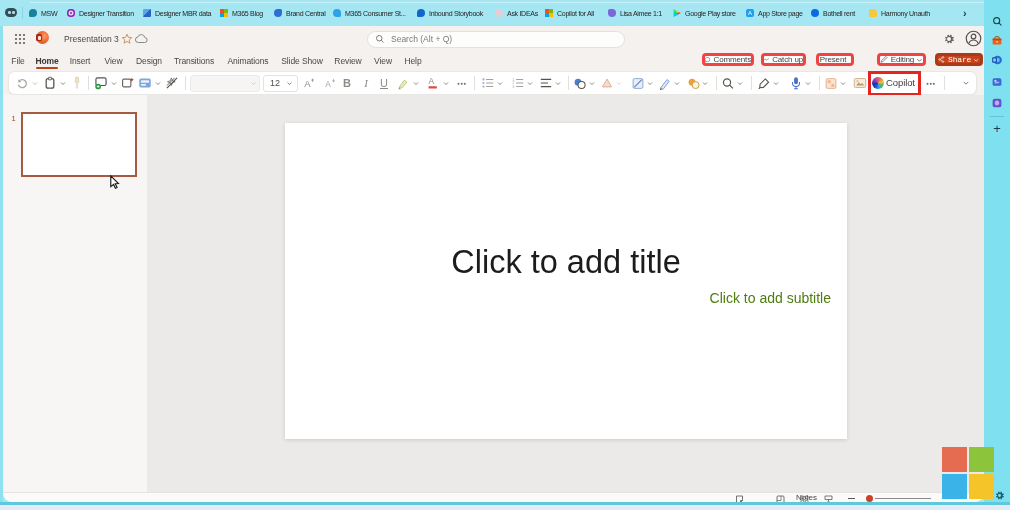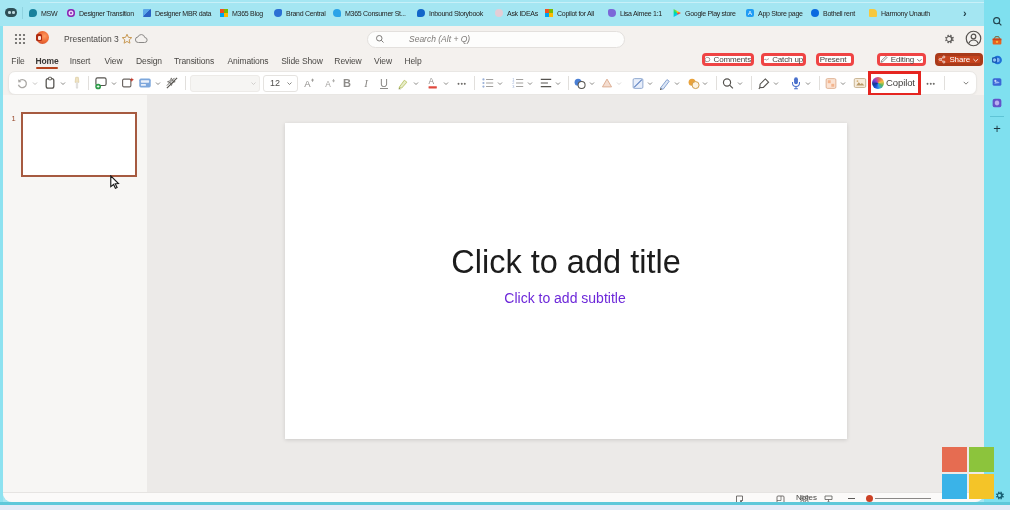--- a/index.html
+++ b/index.html
@@ -21,21 +21,21 @@
   .mi { position:absolute; top:0; height:19px; line-height:19px; font-size:8.5px; letter-spacing:-0.1px; color:#4a4845; transform:translateX(-50%); }
   
   #ribbon { position:absolute; left:8px; top:71px; width:969px; height:24px; background:#fff; border:1px solid #e9e7e4; border-radius:7px; box-shadow:0 1px 2px rgba(0,0,0,0.04); }
   .ri { position:absolute; top:71px; height:24px; display:flex; align-items:center; justify-content:center; transform:translateX(-50%); }
   .rdiv { position:absolute; top:76px; width:1px; height:14px; background:#e1dfdc; }
   
   #panel { position:absolute; left:3px; top:95px; width:144px; height:397px; background:#f7f6f4; }
   #canvas { position:absolute; left:147px; top:95px; width:837px; height:397px; background:#eceae8; }
   #slide { position:absolute; left:285px; top:123px; width:562px; height:316px; background:#fff; box-shadow:0 1px 4px rgba(0,0,0,0.14); }
   #title { position:absolute; left:285px; top:245px; width:562px; text-align:center; font-size:32.5px; color:#1c1c1c; line-height:34px; }
-  #subtitle { position:absolute; left:284px; top:290px; width:562px; text-align:center; font-size:14px; color:#6d28d9; line-height:16px; }
+  #subtitle { position:absolute; left:269px; top:290px; width:562px; text-align:right; font-size:14px; color:#4d7c0f; line-height:16px; }
   
   #thumb { position:absolute; left:21px; top:112px; width:116px; height:65px; background:#fff; border:2.5px solid #a65a40; }
   #thumbnum { position:absolute; left:11.5px; top:114px; font-size:7.5px; color:#99492c; }
   
   #status { position:absolute; left:3px; top:492px; width:981px; height:10px; background:#fbfaf9; border-top:1px solid #e6e4e2; border-radius:0 0 9px 9px; }
   
   #ledge { position:absolute; left:0; top:26px; width:3px; height:476px; background:#8ee2f0; }
   #sidebar { position:absolute; left:984px; top:0; width:26px; height:510px; background:#7fe0ef; }
   #bstrip1 { position:absolute; left:0; top:502px; width:1010px; height:3px; background:#5fc8da; }
   #bstrip2 { position:absolute; left:0; top:505px; width:1010px; height:5px; background:#e4ebf7; }
@@ -135,21 +135,21 @@
         <path d="M12 2.5l2.8 6.2 6.7.6-5.1 4.5 1.5 6.6L12 16.9l-5.9 3.5 1.5-6.6-5.1-4.5 6.7-.6z" fill="none" stroke="#c99a54" stroke-width="2"></path>
       </svg>
     <svg style="position:absolute;left:132px;top:8px;" width="13" height="10" viewBox="0 0 26 20">
         <path d="M7 17 h12 a5 5 0 0 0 0.5-10 a7 7 0 0 0-13.5-1.2 A5.5 5.5 0 0 0 7 17z" fill="none" stroke="#8a8886" stroke-width="2"></path>
       </svg>
     <div style="position:absolute;left:363.5px;top:4.5px;width:258px;height:17px;border-radius:9px;background:#fdfdfc;border:1px solid #e3e0dd;"></div>
     <svg style="position:absolute;left:372px;top:8px;" width="10" height="10" viewBox="0 0 20 20">
         <circle cx="8.5" cy="8.5" r="5.5" fill="none" stroke="#7d7b79" stroke-width="2"></circle>
         <line x1="12.5" y1="12.5" x2="17" y2="17" stroke="#7d7b79" stroke-width="2"></line>
       </svg>
-    <div style="position:absolute;left:406px;top:4.5px;height:17px;line-height:17px;font-size:8.5px;color:#7d7a77;font-style:italic;">Search (Alt + Q)</div>
+    <div style="position:absolute;left:388px;top:4.5px;height:17px;line-height:17px;font-size:8.5px;color:#7d7a77;">Search (Alt + Q)</div>
     <svg style="position:absolute;left:940px;top:7px;" width="12" height="12" viewBox="0 0 24 24">
         <path fill="#605e5c" d="M12 8a4 4 0 1 0 0 8 4 4 0 0 0 0-8zm9.4 5.5l-2.2-.4a7.3 7.3 0 0 0 0-2.2l2.2-.4c.2 0 .3-.2.3-.4l-.8-2.4c-.1-.2-.3-.3-.5-.2l-2.1.8a7.3 7.3 0 0 0-1.6-1.6l.8-2.1c.1-.2 0-.4-.2-.5l-2.4-.8c-.2-.1-.4 0-.4.3l-.4 2.2a7.3 7.3 0 0 0-2.2 0l-.4-2.2c0-.2-.2-.3-.4-.3l-2.4.8c-.2.1-.3.3-.2.5l.8 2.1A7.3 7.3 0 0 0 7.7 8.3l-2.1-.8c-.2-.1-.4 0-.5.2l-.8 2.4c-.1.2 0 .4.3.4l2.2.4a7.3 7.3 0 0 0 0 2.2l-2.2.4c-.2 0-.3.2-.3.4l.8 2.4c.1.2.3.3.5.2l2.1-.8c.5.6 1 1.2 1.6 1.6l-.8 2.1c-.1.2 0 .4.2.5l2.4.8c.2.1.4 0 .4-.3l.4-2.2a7.3 7.3 0 0 0 2.2 0l.4 2.2c0 .2.2.3.4.3l2.4-.8c.2-.1.3-.3.2-.5l-.8-2.1c.6-.5 1.2-1 1.6-1.6l2.1.8c.2.1.4 0 .5-.2l.8-2.4c.1-.2 0-.4-.3-.4z" fill-rule="evenodd"></path>
         <circle cx="12" cy="12" r="3" fill="#f4f1ee"></circle>
       </svg>
     <svg style="position:absolute;left:962px;top:4px;" width="17" height="17" viewBox="0 0 34 34">
         <circle cx="17" cy="17" r="14.5" fill="none" stroke="#55524f" stroke-width="2.4"></circle>
         <circle cx="17" cy="13" r="4.6" fill="none" stroke="#55524f" stroke-width="2.4"></circle>
         <path d="M8 26.5a9.5 9.5 0 0 1 18 0" fill="none" stroke="#55524f" stroke-width="2.4"></path>
       </svg>
   </div>
@@ -180,21 +180,21 @@
     <span style="display:inline-block;width:1px;height:11px;background:#ddd;margin:0 0 0 5px;"></span>
     <svg width="8" height="8" viewBox="0 0 16 16" style="margin-left:2px;">
         <path d="M3 6l5 5 5-5" fill="none" stroke="#555" stroke-width="1.8"></path>
       </svg>
   </div>
   <div class="btn" style="left:877px;width:49px;"><svg width="9" height="9" viewBox="0 0 20 20" style="margin-right:3px;">
         <path d="M3 17l1-4L15 2l3 3L7 16z" fill="none" stroke="#555" stroke-width="1.8"></path>
       </svg>Editing<svg width="8" height="8" viewBox="0 0 16 16" style="margin-left:2px;">
         <path d="M3 6l5 5 5-5" fill="none" stroke="#555" stroke-width="1.8"></path>
       </svg></div>
-  <div class="btn" style="left:935px;width:47.5px;background:#c5431d;border-color:#a93a1a;color:#fff;"><svg width="9" height="9" viewBox="0 0 20 20" style="margin-right:3px;">
+  <div class="btn" style="left:935px;width:47.5px;background:#c5431d;border-color:#a93a1a;color:#fff;font-family:Liberation Mono, monospace;"><svg width="9" height="9" viewBox="0 0 20 20" style="margin-right:3px;">
         <circle cx="14" cy="4" r="2.4" fill="none" stroke="#fff" stroke-width="1.7"></circle>
         <circle cx="5" cy="10" r="2.4" fill="none" stroke="#fff" stroke-width="1.7"></circle>
         <circle cx="14" cy="16" r="2.4" fill="none" stroke="#fff" stroke-width="1.7"></circle>
         <path d="M7.2 8.9l4.6-3.6 M7.2 11.1l4.6 3.6" stroke="#fff" stroke-width="1.7"></path>
       </svg>Share<svg width="8" height="8" viewBox="0 0 16 16" style="margin-left:2px;">
         <path d="M3 6l5 5 5-5" fill="none" stroke="#fff" stroke-width="1.8"></path>
       </svg></div>
   <div id="ribbon"></div>
   <div class="ri" style="left:22px;">
       <svg width="13" height="13" viewBox="0 0 20 20">

